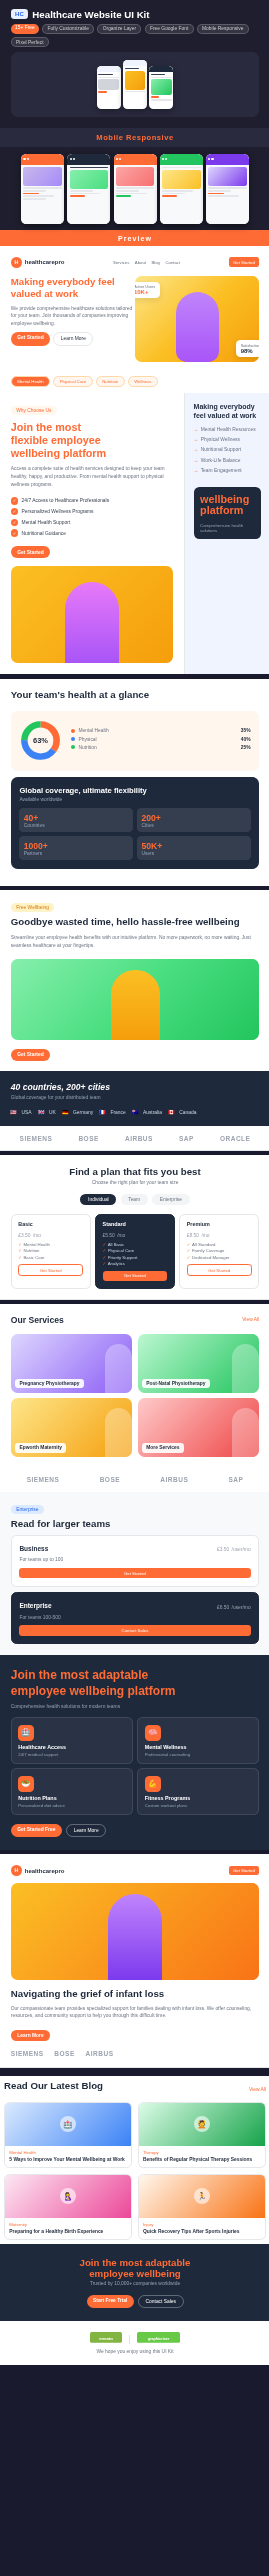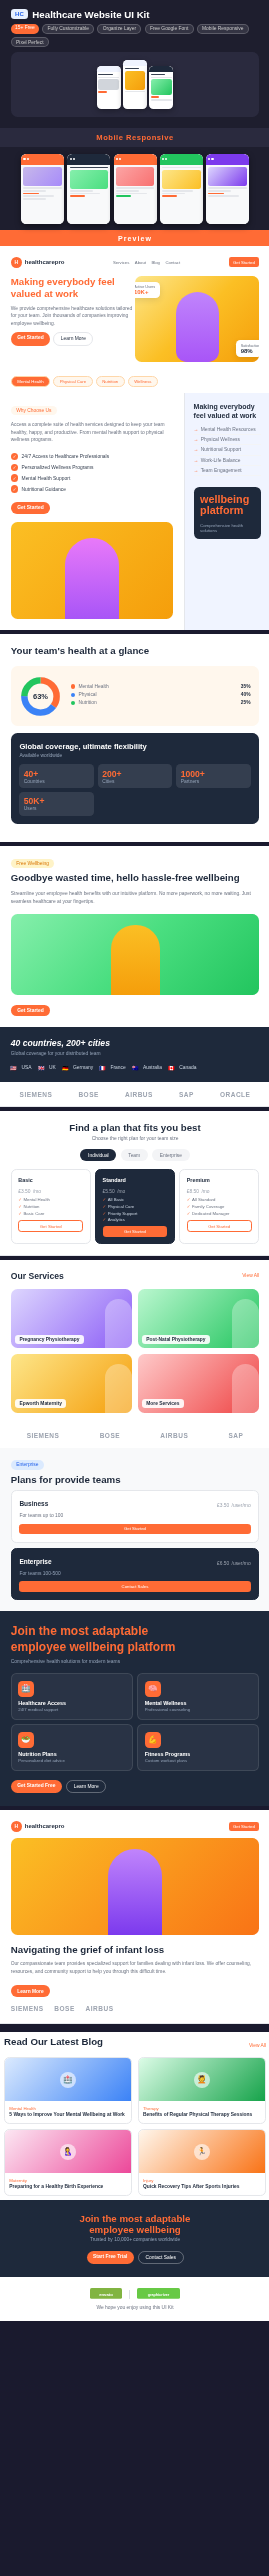--- a/index.html
+++ b/index.html
@@ -449,21 +449,21 @@
       font-size: 7.6px;
       font-weight: 700;
       margin-bottom: 2.2px;
     }
     .coverage-sub {
       font-size: 4.9px;
       color: #94a3b8;
     }
     .coverage-grid {
       display: grid;
-      grid-template-columns: 1fr 1fr 1fr;
+      grid-template-columns: 1fr 1fr;
       gap: 4.3px;
       margin-top: 6.5px;
     }
     .coverage-item {
       background: rgba(255,255,255,0.1);
       border-radius: 4.3px;
       padding: 4.3px;
       font-size: 4.9px;
     }
     .coverage-num {
@@ -1203,20 +1203,25 @@
     <div class="pill">Nutrition</div>
     <div class="pill">Wellness</div>
   </div>
 
   <div class="divider"></div>
 
   <div style="display:flex;">
     <div style="flex:1;min-width:0;">
       <div class="join-section">
         <div class="join-badge">Why Choose Us</div>
+        <h2>
+          <span>Join the most</span><br>
+          <span>flexible employee</span><br>
+          <span style="color:#ff6b35;">wellbeing platform</span>
+        </h2>
         <p>Access a complete suite of health services designed to keep your team healthy, happy, and productive. From mental health support to physical wellness programs.</p>
         <ul class="feature-list">
           <li>
             <div class="check-icon">✓</div>
             <span>24/7 Access to Healthcare Professionals</span>
           </li>
           <li>
             <div class="check-icon">✓</div>
             <span>Personalized Wellness Programs</span>
           </li>
@@ -1487,21 +1492,21 @@
     <div class="logos-row">
       <div class="logo-item">SIEMENS</div>
       <div class="logo-item">BOSE</div>
       <div class="logo-item">AIRBUS</div>
       <div class="logo-item">SAP</div>
     </div>
   </div>
 
   <div class="enterprise-section">
     <div class="enterprise-badge">Enterprise</div>
-    <h2>Plans for provide teams</h2>
+    <h2>Read for larger teams</h2>
     <div class="enterprise-plans">
       <div class="enterprise-card">
         <div class="enterprise-card-header">
           <div class="enterprise-name">Business</div>
           <div class="enterprise-price">
             <span>£3.50</span>
             <span>/user/mo</span>
           </div>
         </div>
         <div style="font-size:4.9px;color:#6b7280;">For teams up to 100</div>

